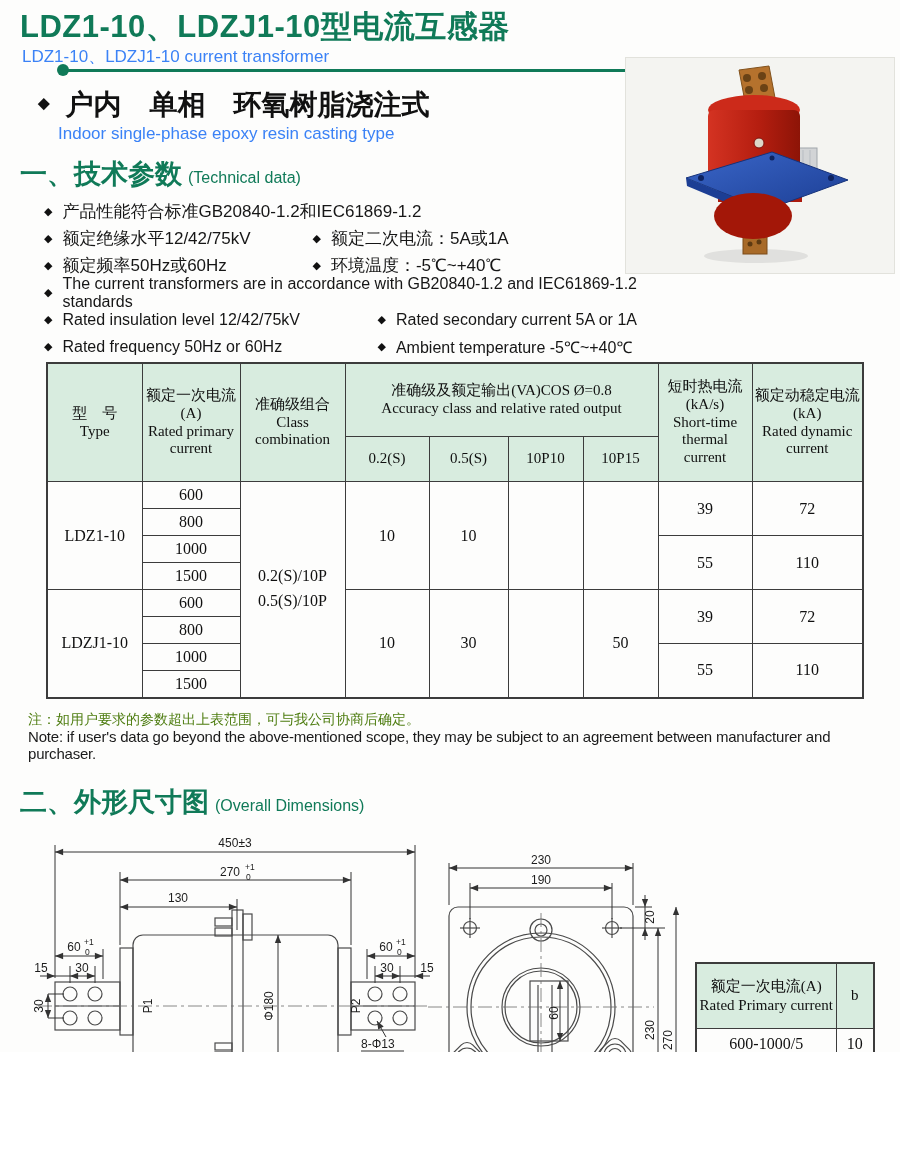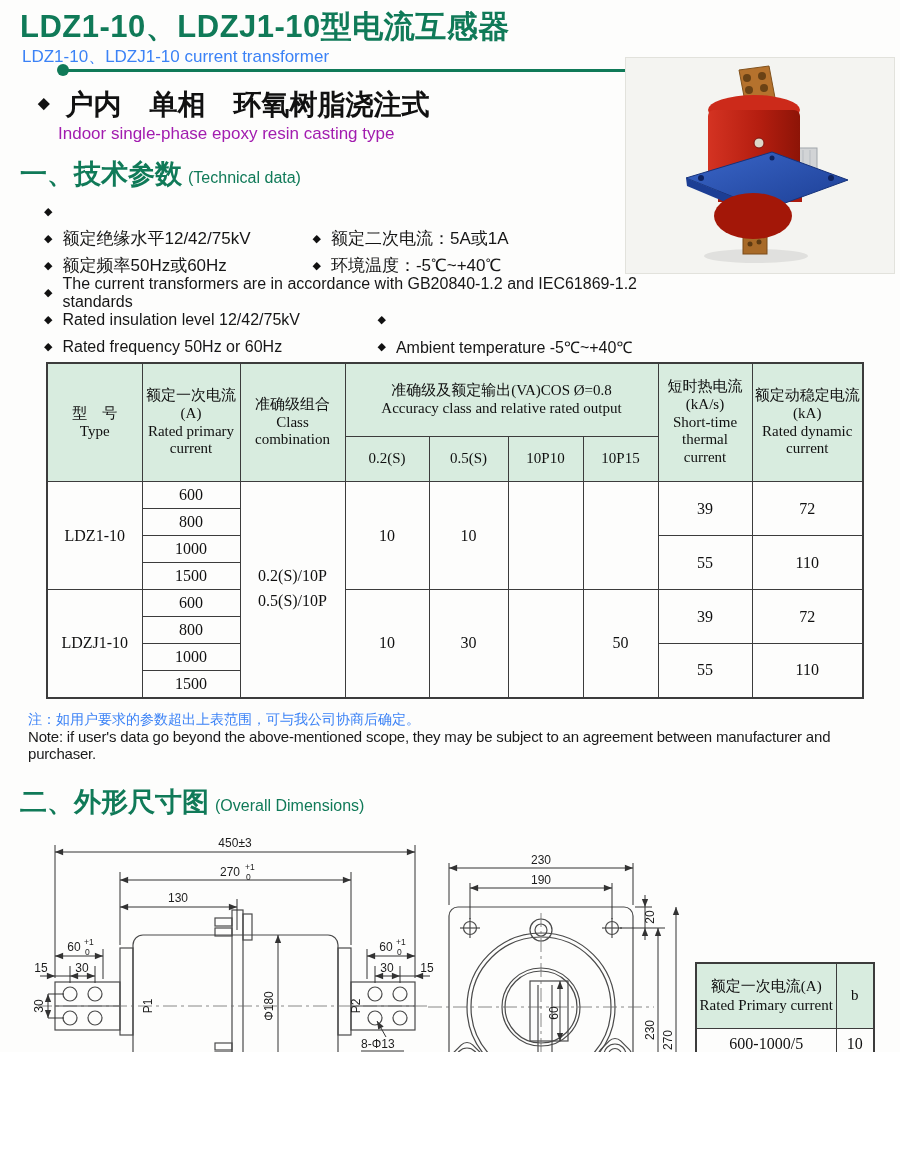--- a/index.html
+++ b/index.html
@@ -11,21 +11,21 @@
   body{width:900px;height:1152px;background:#ffffff;font-family:"Liberation Sans",sans-serif;color:#1c1c1c;}
   .page{position:relative;width:900px;height:1052px;overflow:hidden;background:#fdfdfc;}
 
   
   .title-cn{position:absolute;left:20px;top:6px;font-size:31px;font-weight:bold;color:var(--brand-green);letter-spacing:.5px;white-space:nowrap;}
   .title-en{position:absolute;left:22px;top:45px;font-size:17px;color:#3b82f6;}
   .rule{position:absolute;left:62px;top:69px;width:833px;height:3px;background:var(--brand-green);}
   .rule-dot{position:absolute;left:57px;top:64px;width:12px;height:12px;border-radius:50%;background:var(--brand-green);}
   .feature{position:absolute;left:38px;top:86px;font-size:28px;font-weight:bold;color:#111;}
   .feature .diam{font-size:15px;vertical-align:6px;margin-right:16px;}
-  .feature-en{position:absolute;left:58px;top:124px;font-size:17px;color:#a21caf;}
+  .feature-en{position:absolute;left:58px;top:124px;font-size:17px;color:#3b82f6;}
 
   
   .photo{position:absolute;left:625px;top:57px;width:268px;height:215px;background:#f4f4f1;border:1px solid #e2e2dc;}
 
   
   .sec-head{position:absolute;white-space:nowrap;}
   .sec1{left:20px;top:156px;}
   .sec2{left:20px;top:784px;}
   .sec-cn{font-size:27px;font-weight:bold;color:var(--brand-green);}
   .sec-en{font-size:16px;color:var(--brand-green);margin-left:6px;}
@@ -45,21 +45,21 @@
   .t1 th,.t1 td{border:1.5px solid var(--table-border);text-align:center;vertical-align:middle;padding:0 1px;overflow:hidden;}
   .t1 thead th{background:var(--mint);font-weight:normal;font-size:15px;line-height:1.18;}
   .t1 tr.h1 th{height:72px;}
   .t1 tr.h2 th{height:44px;}
   .t1 tbody tr{height:27px;}
   .t1 tbody td{font-size:16px;}
   .t1 td.combo div{line-height:1.55;}
 
   
   .note{position:absolute;left:28px;top:710px;}
-  .note-cn{font-size:14px;color:#3b82f6;line-height:18px;}
+  .note-cn{font-size:14px;color:#4d7c0f;line-height:18px;}
   .note-en{font-size:15px;color:#1a1a1a;line-height:17px;letter-spacing:-.2px;}
 
   
   svg.draw{position:absolute;}
   .dl{stroke:#4a4a4a;stroke-width:1.2;fill:none;}
   .dm{stroke:#333;stroke-width:1;fill:none;}
   .cl{stroke:#6a6a6a;stroke-width:.8;fill:none;stroke-dasharray:14 4 3 4;}
   .dt{font-family:"Liberation Sans",sans-serif;font-size:12px;fill:#1d1d1d;}
   .ds{font-family:"Liberation Sans",sans-serif;font-size:8.5px;fill:#1d1d1d;}
 
@@ -123,20 +123,21 @@
     </svg>
   </div>
 
   <div class="sec-head sec1">
     <span class="sec-cn">一、技术参数</span><span class="sec-en">(Technical data)</span>
   </div>
 
   <div class="bullets">
     <div class="brow cnrow">
         <span class="diam">◆</span>
+        <span>产品性能符合标准GB20840-1.2和IEC61869-1.2</span>
       </div>
     <div class="brow cnrow">
         <span class="diam">◆</span>
         <span class="w1">额定绝缘水平12/42/75kV</span>
         <span class="diam">◆</span>
         <span>额定二次电流：5A或1A</span>
       </div>
     <div class="brow cnrow">
         <span class="diam">◆</span>
         <span class="w1">额定频率50Hz或60Hz</span>
@@ -144,20 +145,21 @@
         <span>环境温度：-5℃~+40℃</span>
       </div>
     <div class="brow enrow">
         <span class="diam">◆</span>
         <span>The current transformers are in accordance with GB20840-1.2 and IEC61869-1.2 standards</span>
       </div>
     <div class="brow enrow">
         <span class="diam">◆</span>
         <span class="w1">Rated  insulation level 12/42/75kV</span>
         <span class="diam">◆</span>
+        <span>Rated  secondary current 5A or 1A</span>
       </div>
     <div class="brow enrow">
         <span class="diam">◆</span>
         <span class="w1">Rated  frequency 50Hz or 60Hz</span>
         <span class="diam">◆</span>
         <span>Ambient temperature  -5℃~+40℃</span>
       </div>
   </div>
 
   <table class="t1">

